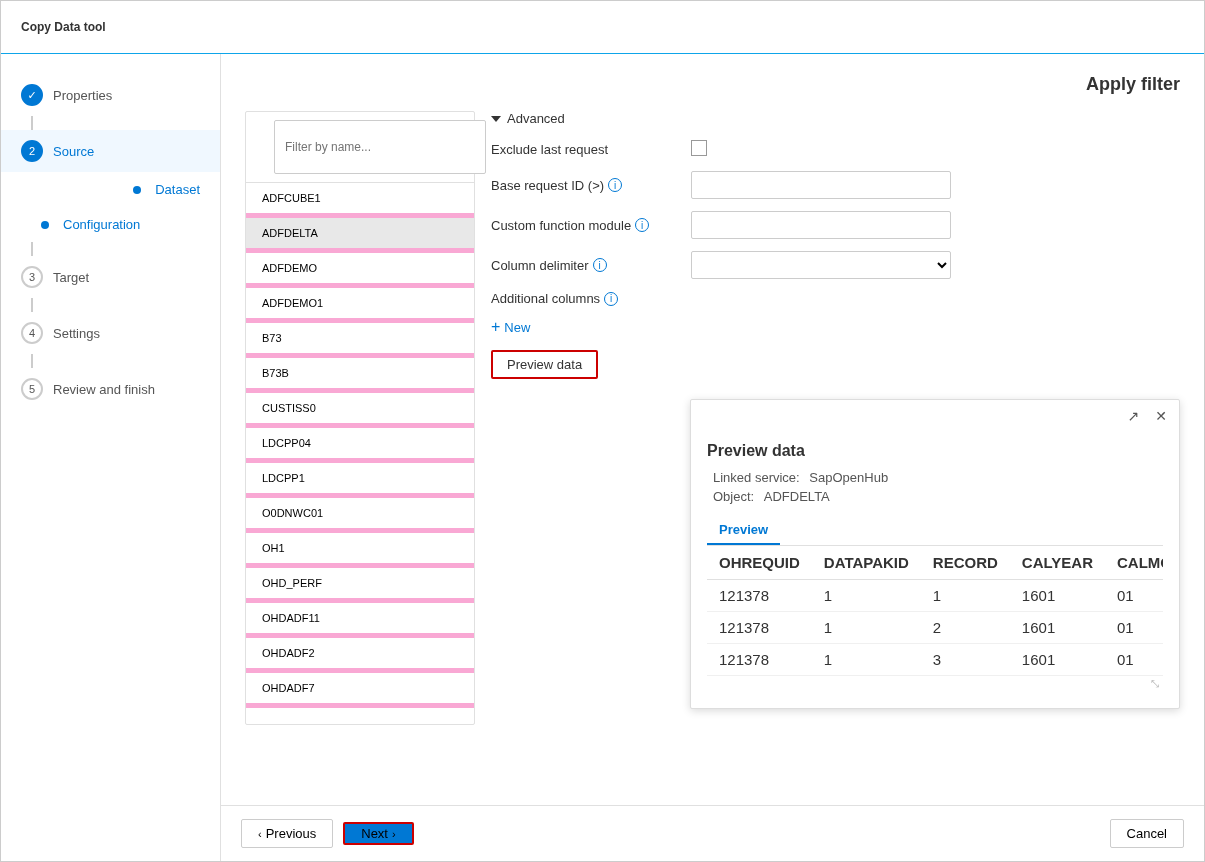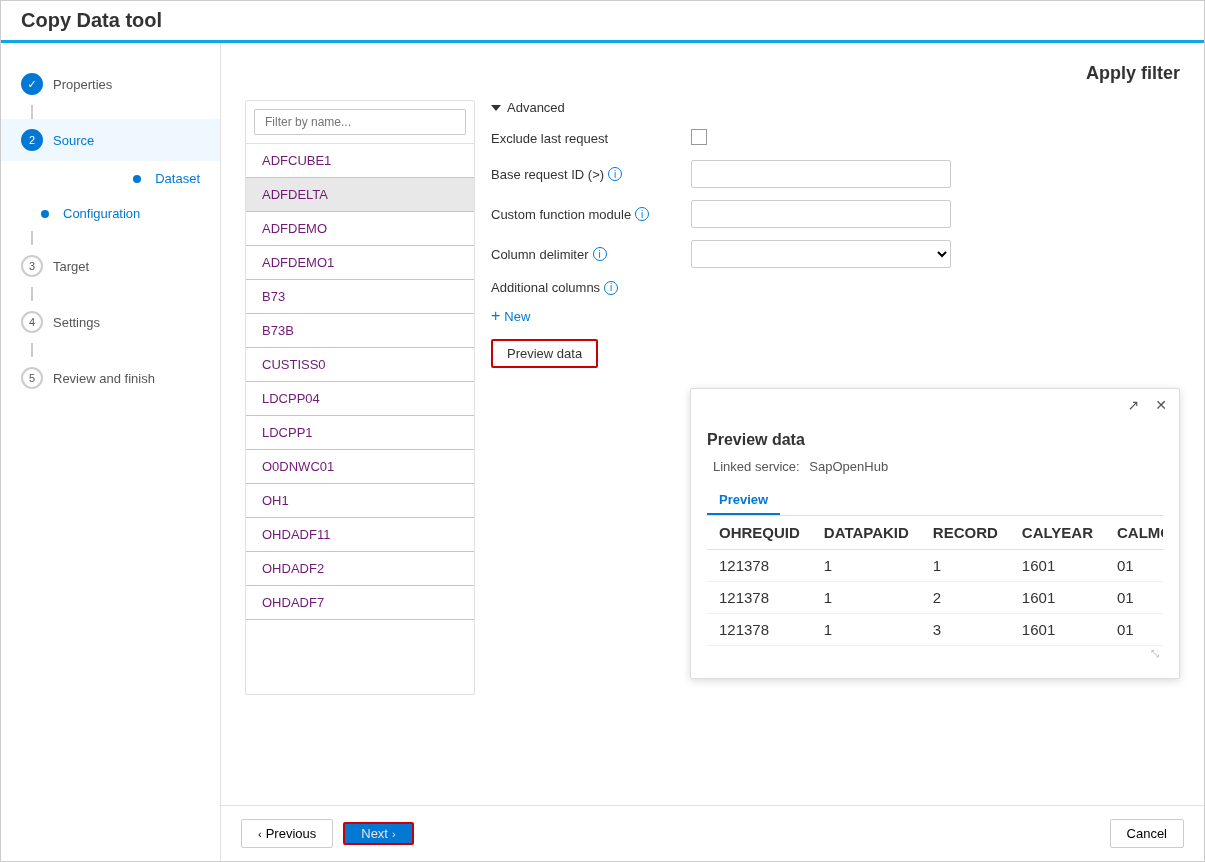--- a/index.html
+++ b/index.html
@@ -1,20 +1,20 @@
 <!DOCTYPE html>
 <html><head>
   <meta charset="utf-8">
   <style>
     * { box-sizing: border-box; margin: 0; padding: 0; }
     body { font-family: 'Segoe UI', Arial, sans-serif; font-size: 13px; background: #fff; color: #333; }
 
     .app-container { width: 1205px; height: 862px; display: flex; flex-direction: column; border: 1px solid #ccc; }
 
-    .title-bar { padding: 8px 20px; font-size: 20px; font-weight: 600; border-bottom: 3px solid #0ea5e9; color: #333; }
+    .title-bar { padding: 19px 20px; font-size: 12px; font-weight: 600; border-bottom: 1px solid #0ea5e9; color: #333; }
 
     .main-content { display: flex; flex: 1; overflow: hidden; }
 
     
     .sidebar { width: 220px; border-right: 1px solid #e0e0e0; padding: 20px 0; background: #fff; }
     .sidebar-item { display: flex; align-items: center; padding: 10px 20px; cursor: pointer; color: #555; }
     .sidebar-item.active { color: #0078d4; }
     .sidebar-item.completed .step-circle { background: #0078d4; border-color: #0078d4; color: #fff; }
     .sidebar-item .step-circle { width: 22px; height: 22px; border-radius: 50%; border: 2px solid #ccc; display: flex; align-items: center; justify-content: center; font-size: 11px; margin-right: 10px; flex-shrink: 0; color: #555; }
     .sidebar-item.active .step-circle { border-color: #0078d4; background: #0078d4; color: #fff; }
@@ -25,23 +25,23 @@
     
     .content-area { flex: 1; display: flex; flex-direction: column; overflow: hidden; }
 
     .content-body { flex: 1; padding: 20px 24px; overflow-y: auto; display: flex; gap: 0; }
 
     .section-title { font-size: 18px; font-weight: 600; margin-bottom: 16px; color: #333; text-align: right; }
 
     
     .filter-panel { width: 230px; border: 1px solid #e0e0e0; border-radius: 2px; display: flex; flex-direction: column; }
     .filter-search { padding: 8px; border-bottom: 1px solid #e0e0e0; }
-    .filter-search input { width: 100%; padding: 5px 10px; border: 1px solid #ccc; border-radius: 2px; font-size: 12px; color: #999; }
+    .filter-search input { width: 100%; padding: 19px 10px; border: 1px solid #ccc; border-radius: 2px; font-size: 12px; color: #999; margin-left: 20px; }
     .filter-list { flex: 1; overflow-y: auto; }
-    .filter-item { padding: 9px 16px; cursor: pointer; font-size: 13px; color: #701a75; border-bottom: 1px solid #f9a8d4; }
+    .filter-item { padding: 9px 16px; cursor: pointer; font-size: 11px; color: #000000; border-bottom: 5px solid #f9a8d4; }
     .filter-item.selected { background: #e8e8e8; font-weight: 500; }
 
     .advanced-section { margin-bottom: 16px; }
     .advanced-toggle { display: flex; align-items: center; gap: 6px; font-size: 13px; cursor: pointer; margin-bottom: 14px; color: #333; }
     .triangle-down { width: 0; height: 0; border-left: 5px solid transparent; border-right: 5px solid transparent; border-top: 6px solid #333; }
 
     .form-row { display: flex; align-items: center; margin-bottom: 12px; }
     .form-label { width: 200px; font-size: 13px; color: #333; display: flex; align-items: center; gap: 4px; }
     .form-control { flex: 1; max-width: 260px; }
     .form-control input { width: 100%; padding: 4px 8px; border: 1px solid #ccc; border-radius: 2px; font-size: 13px; height: 28px; }
@@ -68,21 +68,21 @@
     .preview-tab.active { color: #0078d4; border-bottom: 2px solid #0078d4; font-weight: 600; }
     .preview-table-wrap { overflow-x: auto; margin-top: 0; }
     .preview-table { width: 100%; border-collapse: collapse; font-size: 15px; }
     .preview-table th { padding: 8px 12px; text-align: left; font-weight: 600; color: #333; border-bottom: 1px solid #e0e0e0; white-space: nowrap; }
     .preview-table td { padding: 7px 12px; text-align: left; color: #333; border-bottom: 1px solid #f0f0f0; white-space: nowrap; }
     .resize-handle { text-align: right; padding: 2px 4px; color: #aaa; font-size: 10px; }
 
     
     .footer { height: 56px; border-top: 1px solid #e0e0e0; display: flex; align-items: center; padding: 0 20px; gap: 10px; }
     .btn-prev { padding: 6px 16px; border: 1px solid #ccc; background: #fff; cursor: pointer; font-size: 13px; border-radius: 2px; display: flex; align-items: center; gap: 4px; }
-    .btn-next { padding: 2px 16px; border: 2px solid #cc0000; background: #0078d4; color: #e5e5e5; cursor: pointer; font-size: 13px; border-radius: 2px; font-weight: 500; display: flex; align-items: center; gap: 4px; }
+    .btn-next { padding: 2px 16px; border: 2px solid #cc0000; background: #0078d4; color: #000000; cursor: pointer; font-size: 13px; border-radius: 2px; font-weight: 500; display: flex; align-items: center; gap: 4px; }
     .btn-cancel { margin-left: auto; padding: 6px 16px; border: 1px solid #ccc; background: #fff; cursor: pointer; font-size: 13px; border-radius: 2px; }
     .chevron-left { font-size: 11px; }
     .chevron-right { font-size: 11px; }
 
     .apply-filter-content { display: flex; gap: 16px; width: 100%; }
     .right-section { flex: 1; }
   </style>
 </head>
 <body>
 
@@ -149,20 +149,21 @@
                 <div class="filter-item selected">ADFDELTA</div>
                 <div class="filter-item">ADFDEMO</div>
                 <div class="filter-item">ADFDEMO1</div>
                 <div class="filter-item">B73</div>
                 <div class="filter-item">B73B</div>
                 <div class="filter-item">CUSTISS0</div>
                 <div class="filter-item">LDCPP04</div>
                 <div class="filter-item">LDCPP1</div>
                 <div class="filter-item">O0DNWC01</div>
                 <div class="filter-item">OH1</div>
+                <div class="filter-item">OHD_PERF</div>
                 <div class="filter-item">OHDADF11</div>
                 <div class="filter-item">OHDADF2</div>
                 <div class="filter-item">OHDADF7</div>
               </div>
             </div>
 
             <div class="right-section">
               <div class="advanced-section">
                 <div class="advanced-toggle">
                   <span class="triangle-down"></span>
@@ -231,20 +232,24 @@
                 <div class="preview-popup">
                   <div class="preview-popup-header">
                     <button class="popup-icon-btn" title="Expand">↗</button>
                     <button class="popup-icon-btn" title="Close">✕</button>
                   </div>
                   <div class="preview-popup-body">
                     <div class="preview-title">Preview data</div>
                     <div class="preview-meta">
                       <span>Linked service:</span>
                       <span>SapOpenHub</span>
+                    </div>
+                    <div class="preview-meta">
+                      <span>Object:</span>
+                      <span>ADFDELTA</span>
                     </div>
                     <div class="preview-tabs">
                       <div class="preview-tab active">Preview</div>
                     </div>
                     <div class="preview-table-wrap">
                       <table class="preview-table">
                         <thead>
                           <tr>
                             <th>OHREQUID</th>
                             <th>DATAPAKID</th>

